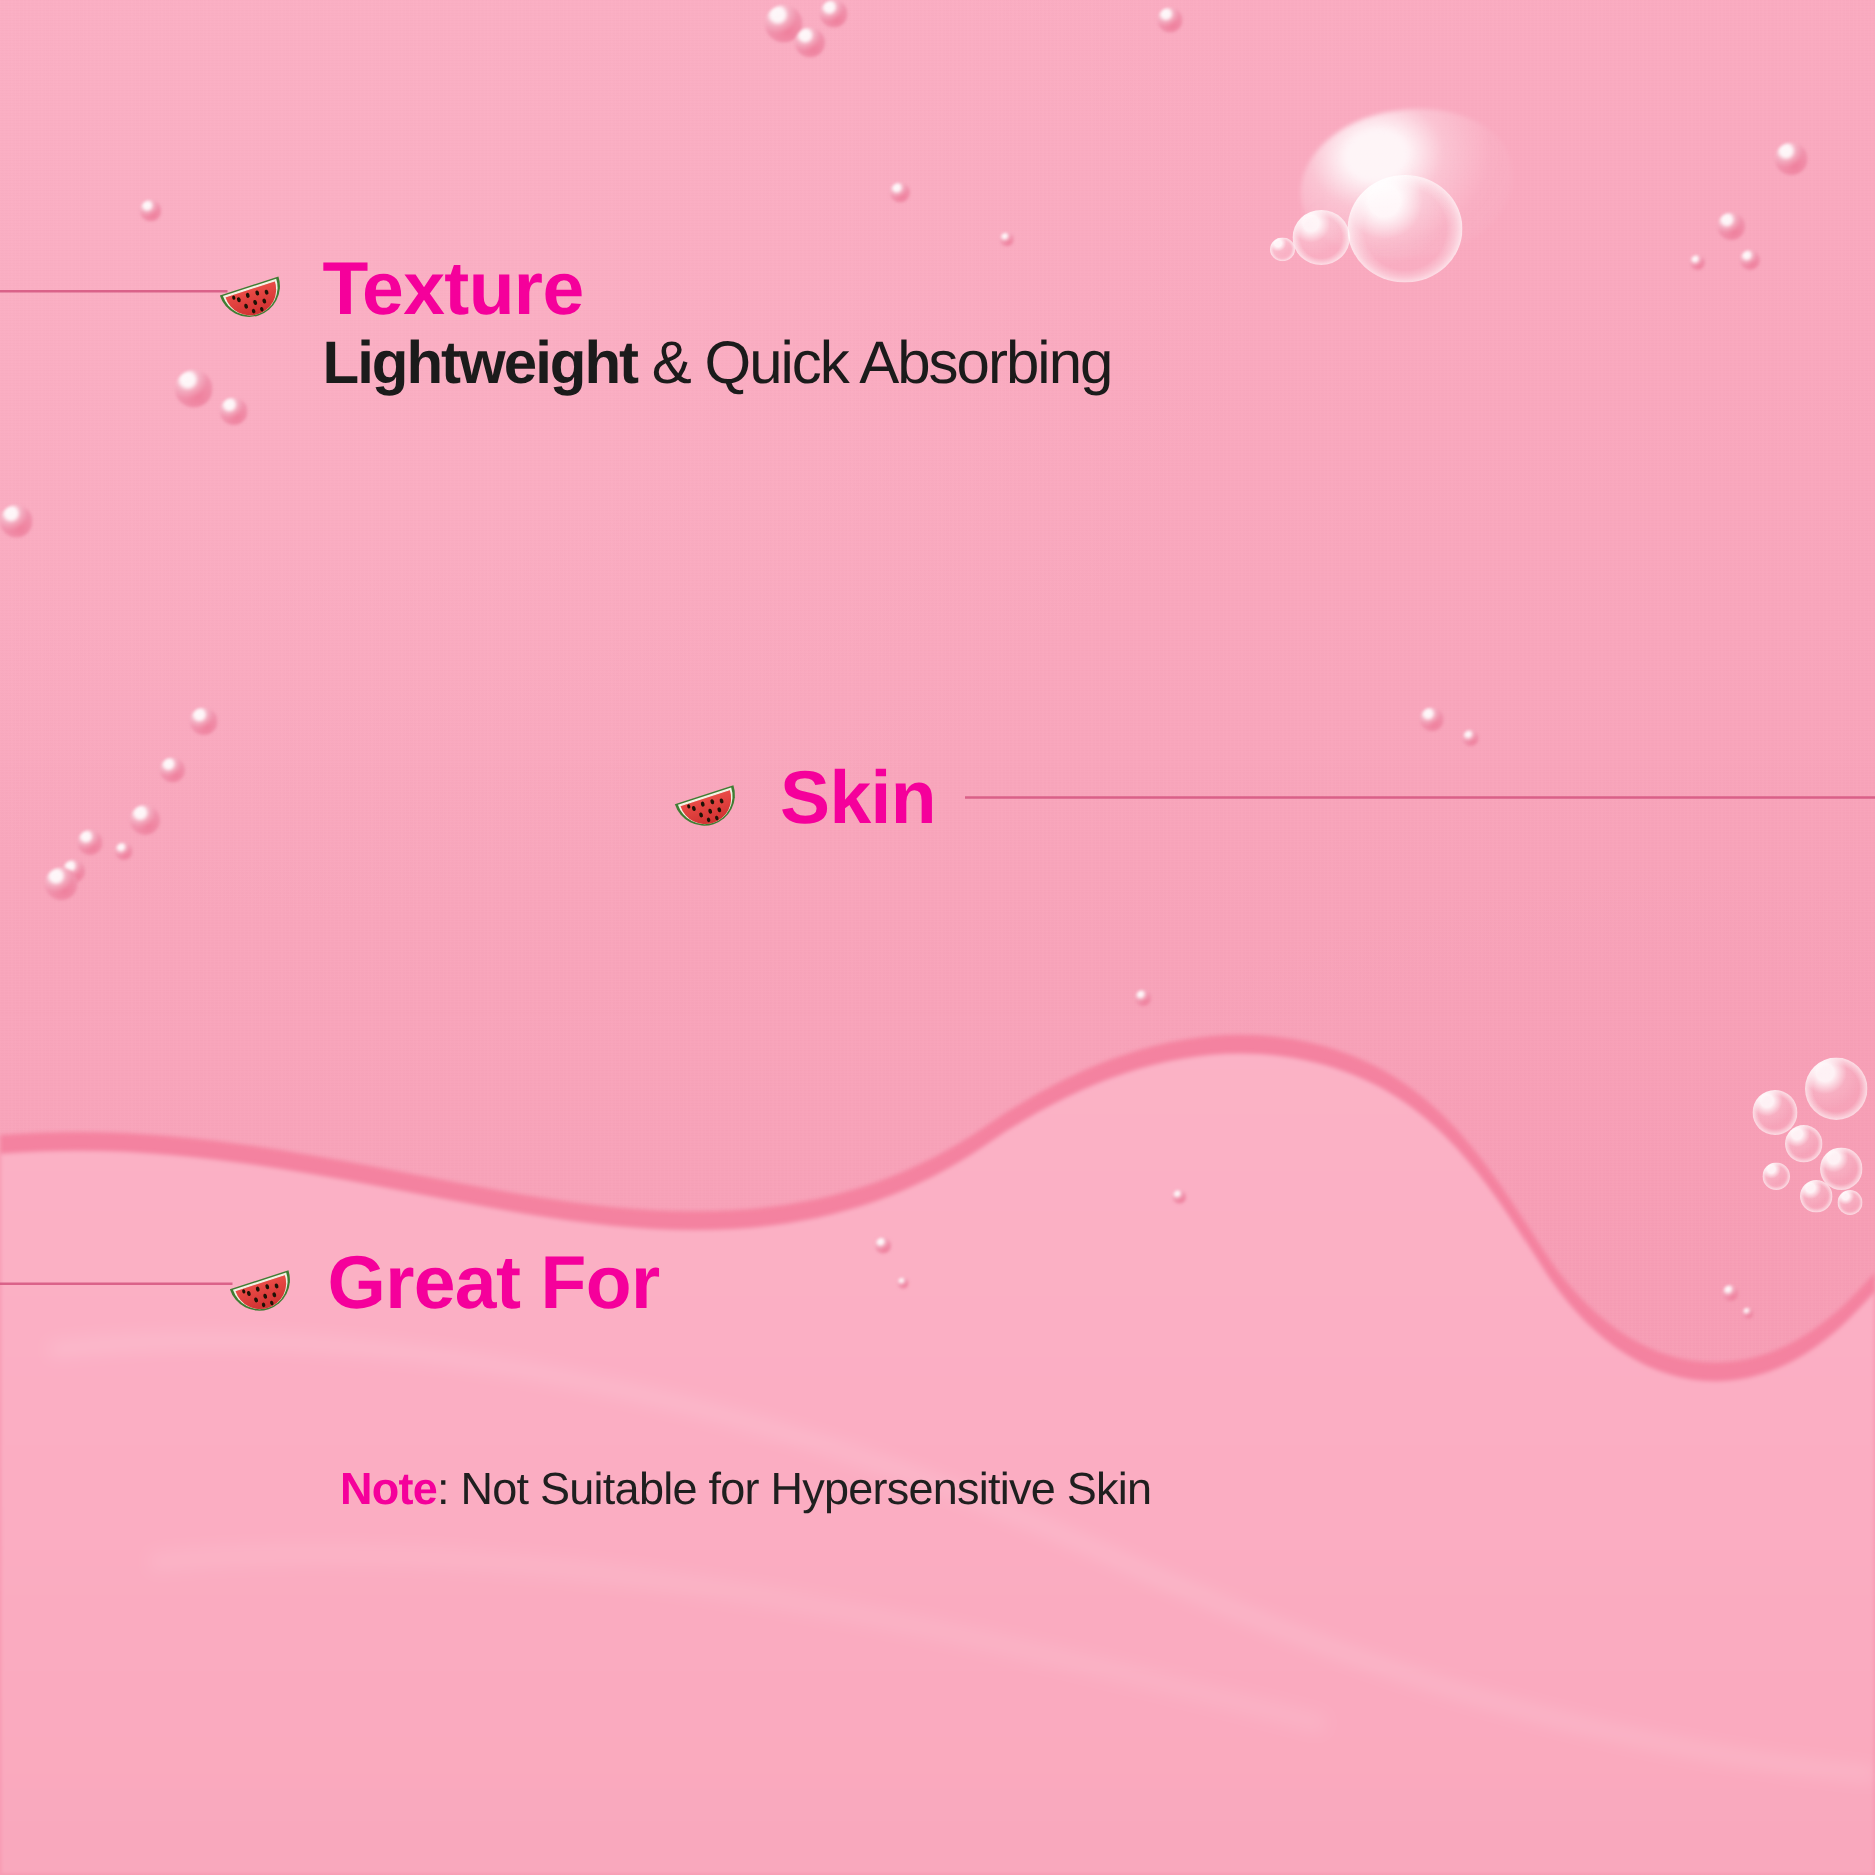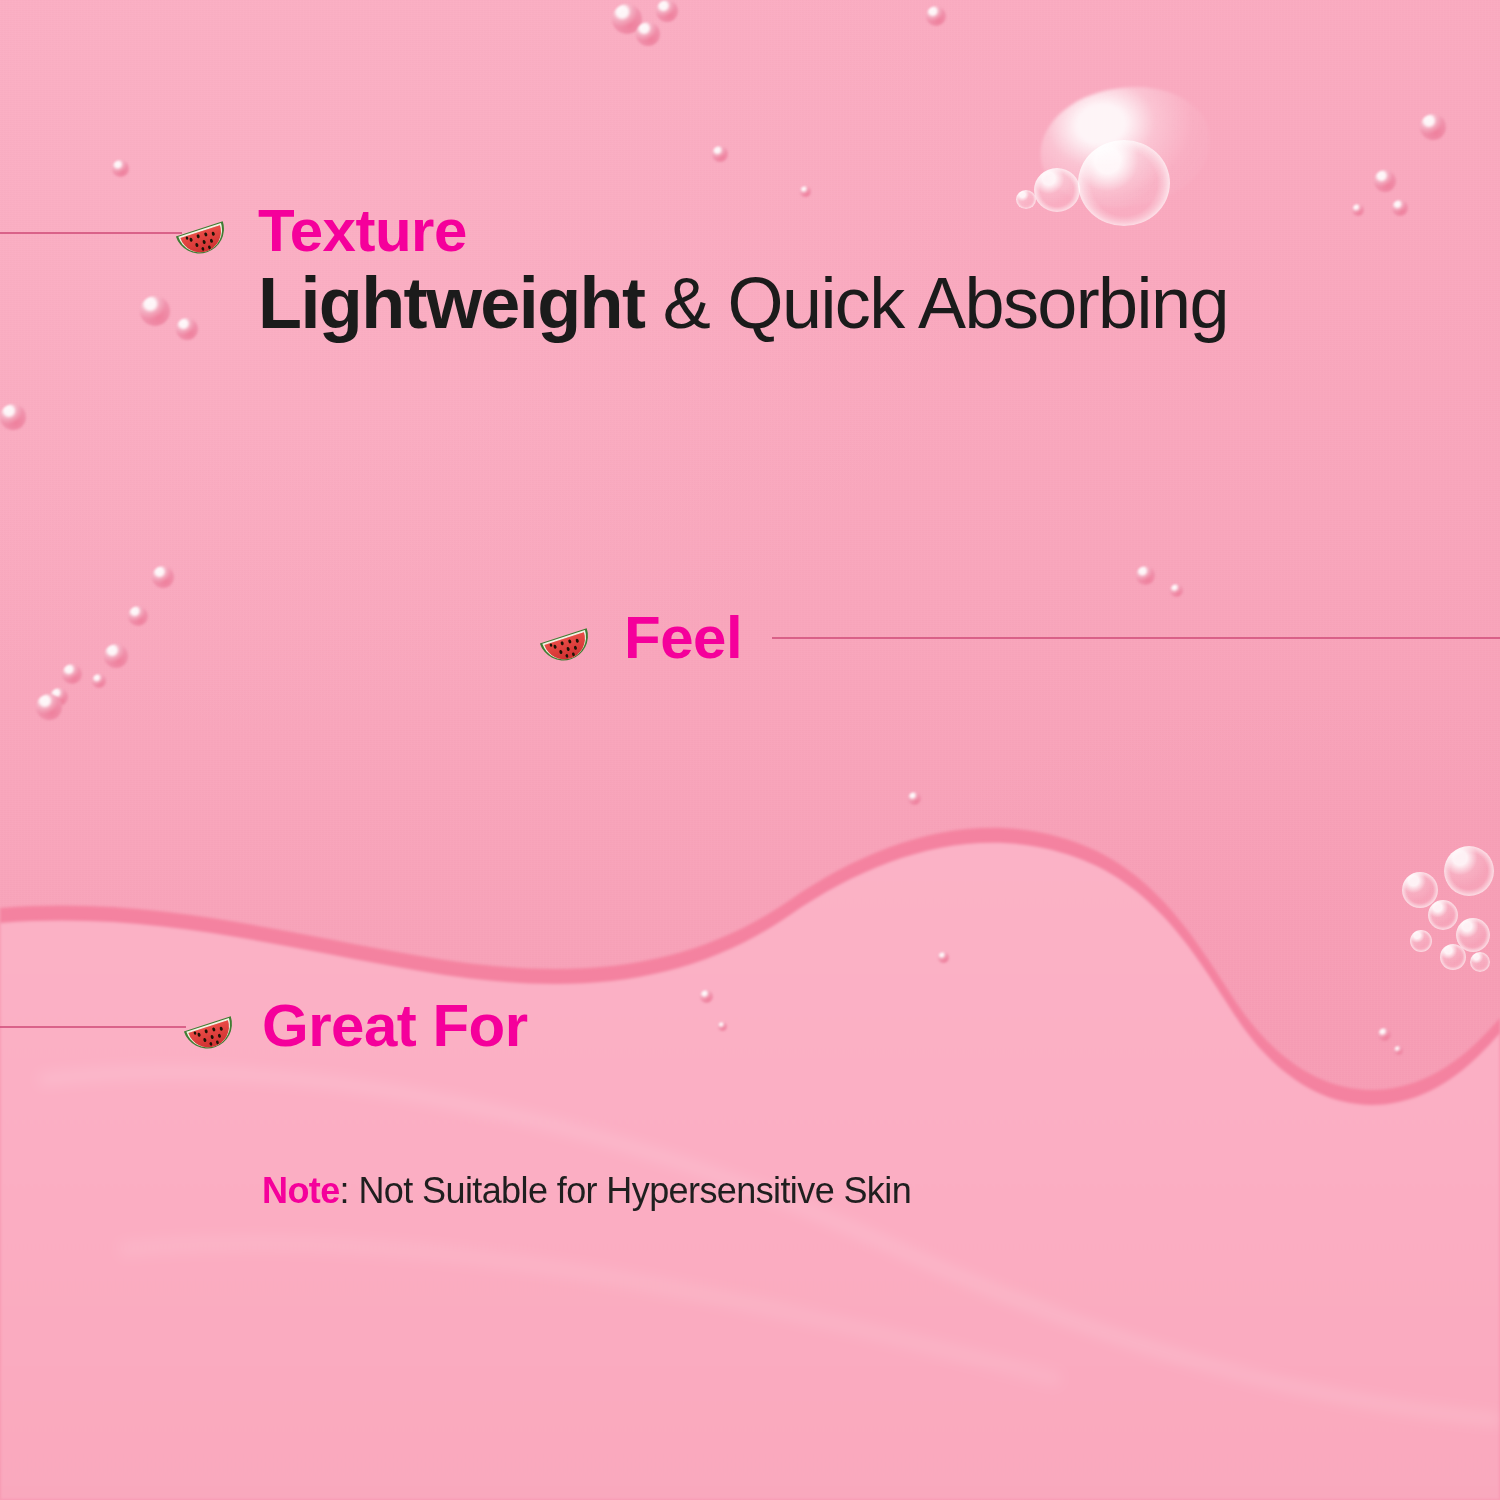--- a/index.html
+++ b/index.html
@@ -216,21 +216,21 @@
           <ellipse cx="51" cy="71" rx="2.6" ry="3.6"></ellipse>
         <ellipse cx="64" cy="73" rx="2.6" ry="3.6"></ellipse>
           <ellipse cx="45" cy="82" rx="2.4" ry="3.3"></ellipse>
         <ellipse cx="57" cy="83" rx="2.4" ry="3.3"></ellipse>
           <ellipse cx="24" cy="55" rx="2.2" ry="3"></ellipse>
       </g>
     </svg>
 
     <div class="kicker" style="left:258px; top:6px; font-size:60px;">Texture</div>
 
-    <div class="headline" style="left:258px; top:72px; font-size:72px;">
+    <div class="headline" style="left:258px; top:72px; font-size:48px;">
       <span class="hv">Lightweight</span><span class="lt"> &amp; Quick Absorbing</span>
     </div>
   </div>
 
   <div class="row" id="row-feel">
     <svg class="wm-icon" viewBox="0 0 100 100" style="left:536px; top:10px; transform:rotate(-18deg);">
       <path d="M6,46 A44,44 0 0 0 94,46 Z" fill="#3f7d33"></path>
       <path d="M10,48 A40,40 0 0 0 90,48 Z" fill="#f4f1e4"></path>
       <path d="M13,51 A37,37 0 0 0 87,51 Z" fill="#de3a37"></path>
       <path d="M13,51 A37,37 0 0 0 87,51 Z" fill="url(#wmShade2)" opacity=".35"></path>
@@ -247,21 +247,21 @@
           <ellipse cx="71" cy="62" rx="2.6" ry="3.6"></ellipse>
         <ellipse cx="37" cy="72" rx="2.6" ry="3.6"></ellipse>
           <ellipse cx="51" cy="71" rx="2.6" ry="3.6"></ellipse>
         <ellipse cx="64" cy="73" rx="2.6" ry="3.6"></ellipse>
           <ellipse cx="45" cy="82" rx="2.4" ry="3.3"></ellipse>
         <ellipse cx="57" cy="83" rx="2.4" ry="3.3"></ellipse>
           <ellipse cx="24" cy="55" rx="2.2" ry="3"></ellipse>
       </g>
     </svg>
 
-    <div class="kicker" style="left:624px; top:8px; font-size:60px;">Feel</div>
+    <div class="kicker" style="left:624px; top:8px; font-size:60px;">Skin</div>
 
     <div class="lead-line" style="left:772px; top:37px; width:728px;"></div>
 
   </div>
 
   <div class="row" id="row-greatfor">
     <div class="lead-line" style="left:0px; top:36px; width:186px;"></div>
 
     <svg class="wm-icon" viewBox="0 0 100 100" style="left:180px; top:8px; transform:rotate(-18deg);">
       <path d="M6,46 A44,44 0 0 0 94,46 Z" fill="#3f7d33"></path>
@@ -284,18 +284,18 @@
         <ellipse cx="64" cy="73" rx="2.6" ry="3.6"></ellipse>
           <ellipse cx="45" cy="82" rx="2.4" ry="3.3"></ellipse>
         <ellipse cx="57" cy="83" rx="2.4" ry="3.3"></ellipse>
           <ellipse cx="24" cy="55" rx="2.2" ry="3"></ellipse>
       </g>
     </svg>
 
     <div class="kicker" style="left:262px; top:6px; font-size:60px;">Great For</div>
 
 
-    <div class="note" style="left:262px; top:183px;">
+    <div class="note" style="left:272px; top:183px;">
       <span class="note-label">Note</span><span>: </span><span>Not Suitable for Hypersensitive Skin</span>
     </div>
   </div>
 
 </div>
 
 </body></html>

